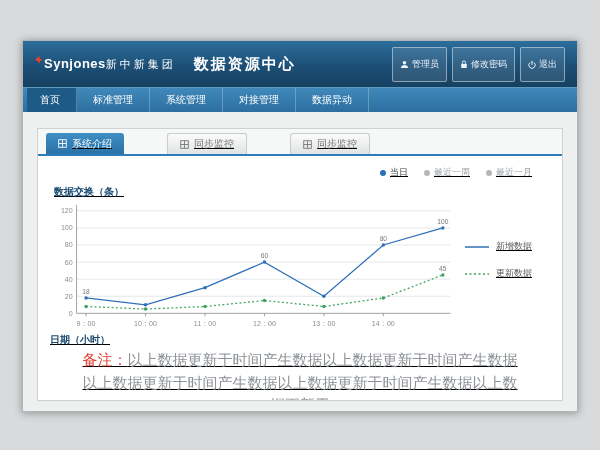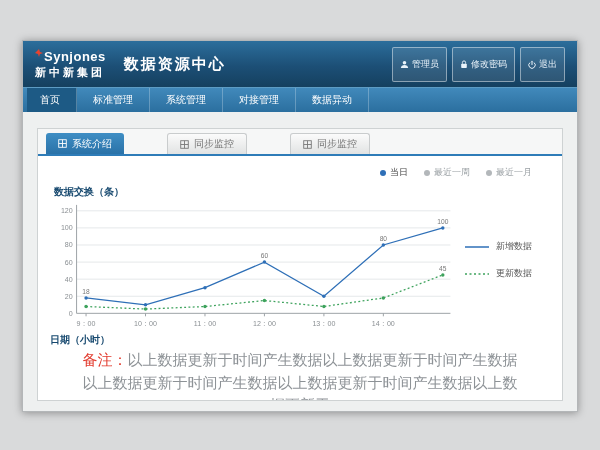--- a/index.html
+++ b/index.html
@@ -14,25 +14,25 @@
     background:#eef0f0; border:1px solid #b3b6b8;
     box-shadow:0 1px 8px rgba(0,0,0,.35);
     display:flex; flex-direction:column; overflow:hidden;
   }
   
   .topbar {
     height:46px; flex:0 0 46px;
     background:linear-gradient(180deg,#2c6e9c 0%,#1c4f76 55%,#15405f 100%);
     display:flex; align-items:center; padding:0 12px; color:#fff;
   }
-  .logo { display:flex; flex-direction:column; line-height:1.1; }
+  .logo { display:flex; flex-direction:row; line-height:1.1; }
   .brand-row { display:flex; align-items:flex-start; gap:1px; }
   .brand { font-size:13px; font-weight:bold; letter-spacing:.5px; }
   .brand-star { margin-top:-1px; }
-  .company { font-size:11px; font-weight:bold; letter-spacing:3px; margin-top:1px; }
+  .company { font-size:11px; font-weight:normal; letter-spacing:3px; margin-top:1px; }
   .app-title { font-size:15px; letter-spacing:2px; margin-left:18px; font-weight:bold; }
   .header-actions { margin-left:auto; display:flex; gap:5px; }
   .hbtn {
     background:rgba(255,255,255,.10); border:1px solid rgba(255,255,255,.45);
     color:#eaf3fa; font-size:9px; height:35px; padding:0 7px;
     border-radius:2px; display:flex; align-items:center; gap:3px; cursor:pointer;
     font-family:inherit;
   }
   
   .mainnav {
@@ -40,21 +40,21 @@
     background:linear-gradient(180deg,#4189bb 0%,#2b6f9f 100%);
     display:flex; padding-left:4px;
     border-top:1px solid #5d9cc4;
   }
   .nav-item {
     color:#fff; font-size:10px; line-height:24px; padding:0 16px;
     border-right:1px solid rgba(255,255,255,.25); cursor:pointer; white-space:nowrap;
   }
   .nav-item.active { background:#1d5a85;padding-left:13px; }
   
-  .content { flex:1; background:#eef0f0; padding:16px 14px 0; }
+  .content { flex:1; background:#eef0f0; padding:16px 14px 0;text-decoration:underline; }
   .card { background:#fff; border:1px solid #ced2d3; height:273px; overflow:hidden; }
   .tabs {
     display:flex; align-items:flex-end; gap:3px;
     background:#f6f7f7; padding:4px 0 0 8px;
     border-bottom:2px solid #2e7cb8;
   }
   .tab {
     height:21px; padding:0 12px; display:flex; align-items:center; gap:5px;
     font-size:10px; border-radius:3px 3px 0 0; cursor:pointer; white-space:nowrap;
   }

